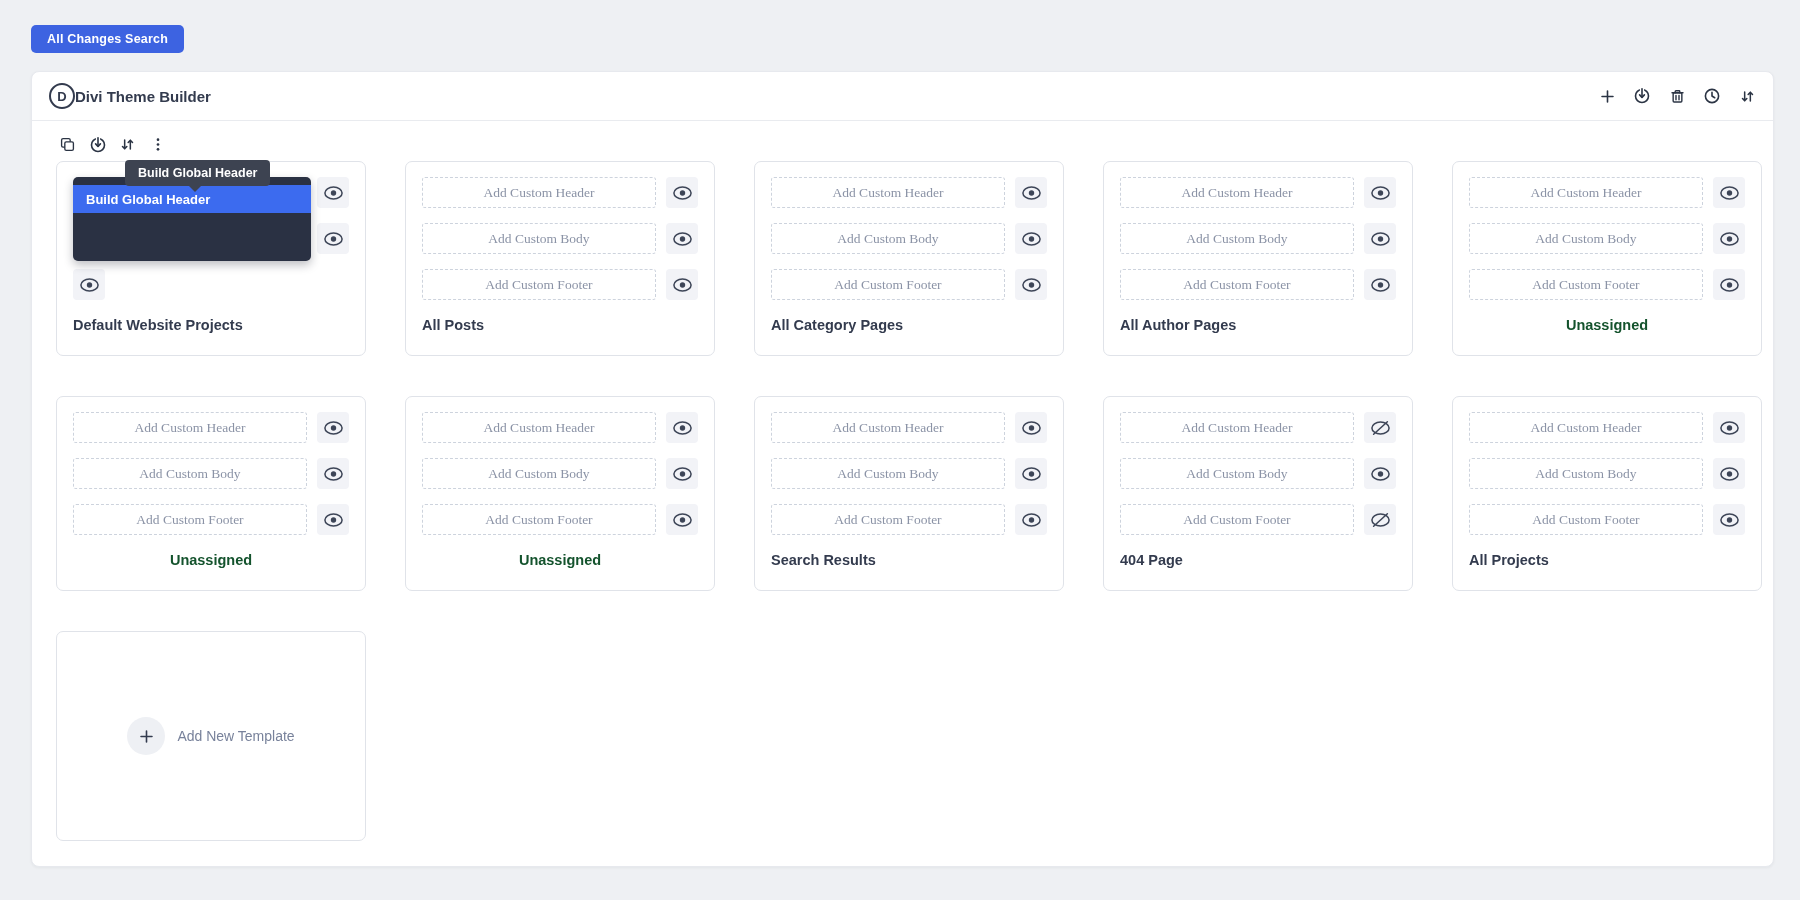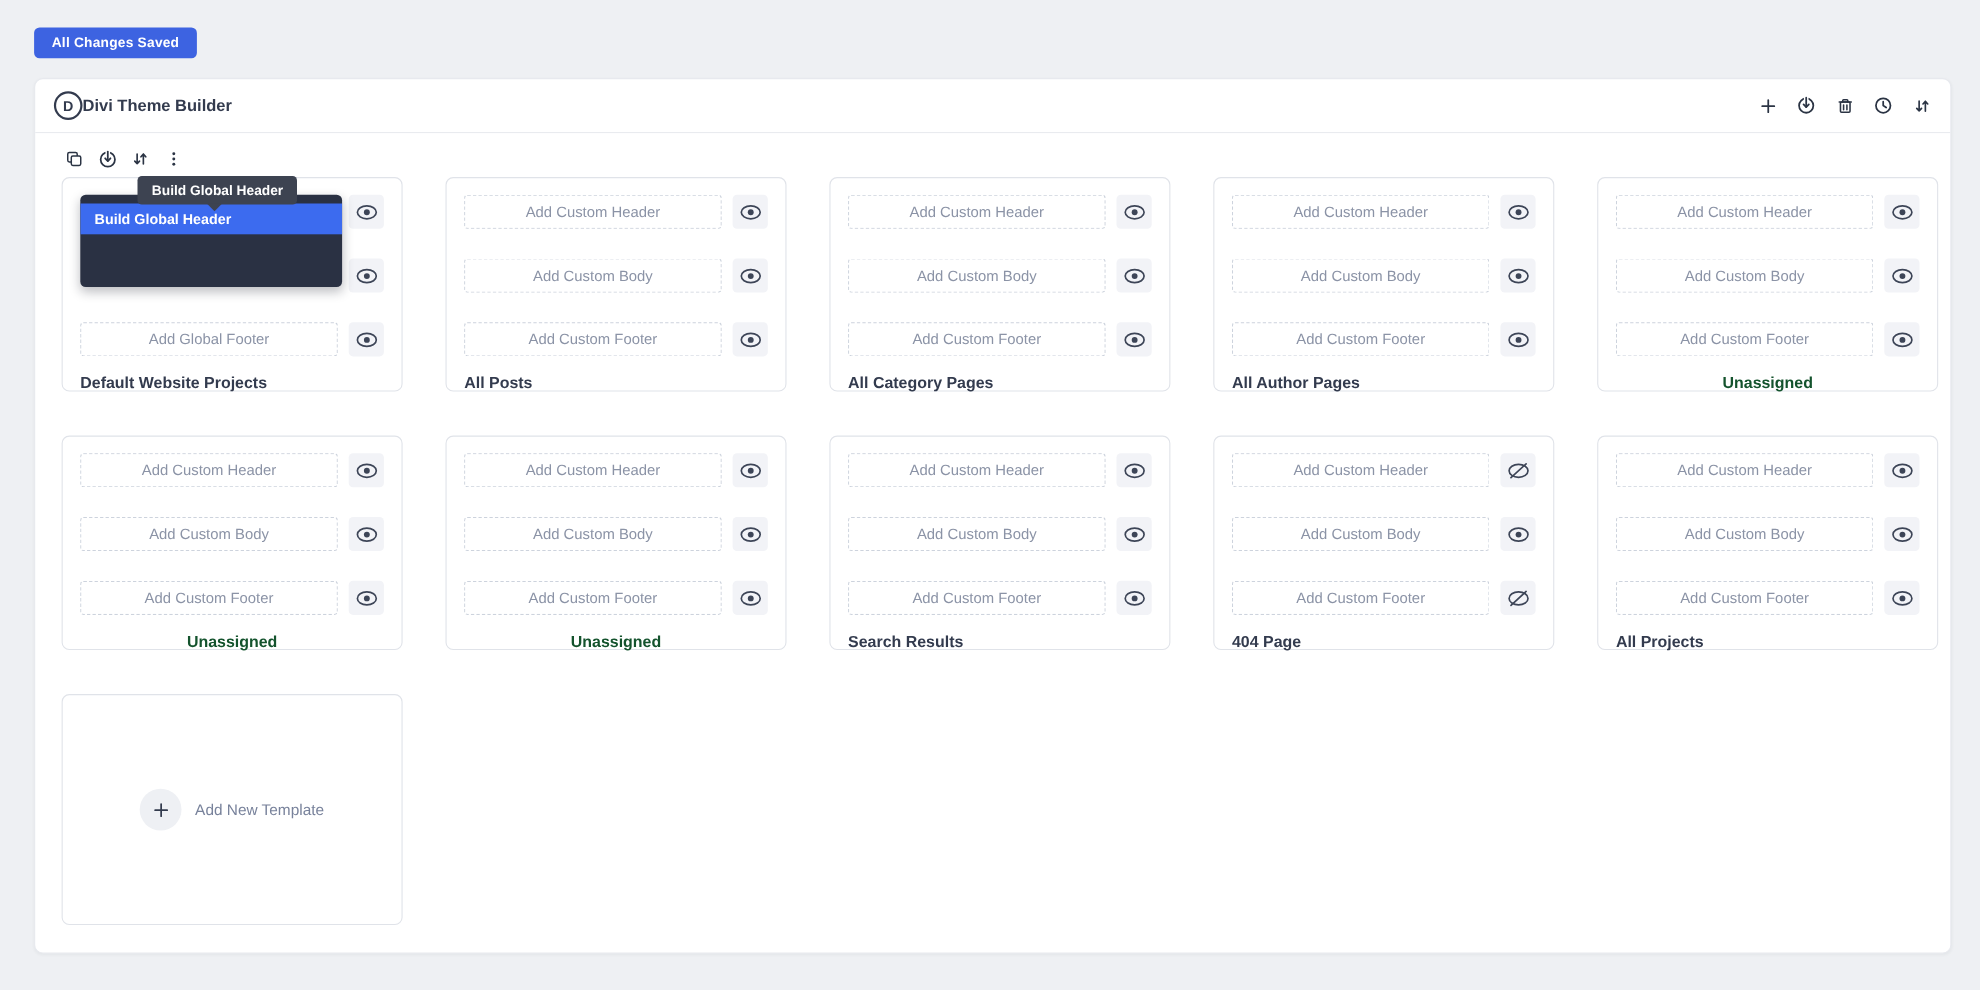--- a/index.html
+++ b/index.html
@@ -29,24 +29,24 @@
   .icon { display:inline-flex; align-items:center; justify-content:center; color:#2b3444; }
   .icon svg { display:block; }
 
   
   .grid { position:relative; display:grid; grid-template-columns:repeat(5, 310px);
     column-gap:39px; row-gap:40px; padding:40px 16px 0 24px; }
 
   .card { position:relative; width:310px; height:195px; background:#fff;
     border:1px solid #e0e3e9; border-radius:7px; padding:15px 16px 0 16px; }
   .row { display:flex; align-items:center; gap:10px; height:31px; }
-  .row + .row { margin-top:27px; }
+  .row + .row { margin-top:15px; }
   .dashed-btn { flex:1; height:31px; border:1px dashed #cdd3dd; border-radius:3px;
     background:#fff; display:flex; align-items:center; justify-content:center;
-    font-family:Liberation Sans, sans-serif; font-size:13.5px; color:#8b93a6; cursor:pointer; }
+    font-family:Liberation Serif, serif; font-size:13.5px; color:#8b93a6; cursor:pointer; }
   .dashed-btn.covered { visibility:hidden; }
   .eye-btn { width:32px; height:31px; flex:none; border:none; background:#f2f3f7;
     border-radius:4px; display:flex; align-items:center; justify-content:center; cursor:pointer; }
   .eye-btn .icon { color:#3d4557; }
   .card-title { margin-top:17px; font-size:14.5px; font-weight:bold; color:#333b4e; }
   .card-title.red { color:#14532d;text-align:center; }
 
   
   .card-toolbar { position:absolute; top:-26px; left:2px; display:flex; align-items:center; gap:13px; }
   .card-toolbar .icon-btn { width:17px; height:17px; }
@@ -71,21 +71,21 @@
   .card.add-new { height:210px; display:flex; align-items:center; justify-content:center;
     gap:12px; cursor:pointer; padding:17px; }
   .plus-circle { width:38px; height:38px; border-radius:50%; background:#eef0f4;
     display:flex; align-items:center; justify-content:center; }
   .plus-circle .icon { color:#333b4e; }
   .add-new-label { font-size:14px; color:#78829b; }
 </style>
 </head>
 <body>
 
-<div class="saved-badge">All Changes Saved</div>
+<div class="saved-badge">All Changes Search</div>
 
 <div class="panel">
   <div class="panel-header">
     <span class="logo-circle">D</span>
     <span class="panel-title">Divi Theme Builder</span>
     <div class="header-actions">
         <button class="icon-btn">
           <span class="icon">
             <svg width="17" height="17" viewBox="0 0 18 18" fill="none" stroke="currentColor" stroke-width="1.7" stroke-linecap="round">
               <path d="M9 3.2v11.6M3.2 9h11.6"></path>
@@ -150,21 +150,20 @@
             <button class="eye-btn">
               <span class="icon">
                 <svg width="21" height="16" viewBox="0 0 22 16" fill="none">
                   <ellipse cx="11" cy="8" rx="9" ry="6.2" stroke="currentColor" stroke-width="1.6"></ellipse>
                   <circle cx="11" cy="8" r="2.8" fill="currentColor"></circle>
                 </svg>
               </span>
             </button>
           </div>
           <div class="row">
-            <button class="dashed-btn">Add Global Footer</button>
             <button class="eye-btn">
               <span class="icon">
                 <svg width="21" height="16" viewBox="0 0 22 16" fill="none">
                   <ellipse cx="11" cy="8" rx="9" ry="6.2" stroke="currentColor" stroke-width="1.6"></ellipse>
                   <circle cx="11" cy="8" r="2.8" fill="currentColor"></circle>
                 </svg>
               </span>
             </button>
           </div>
         </div>

